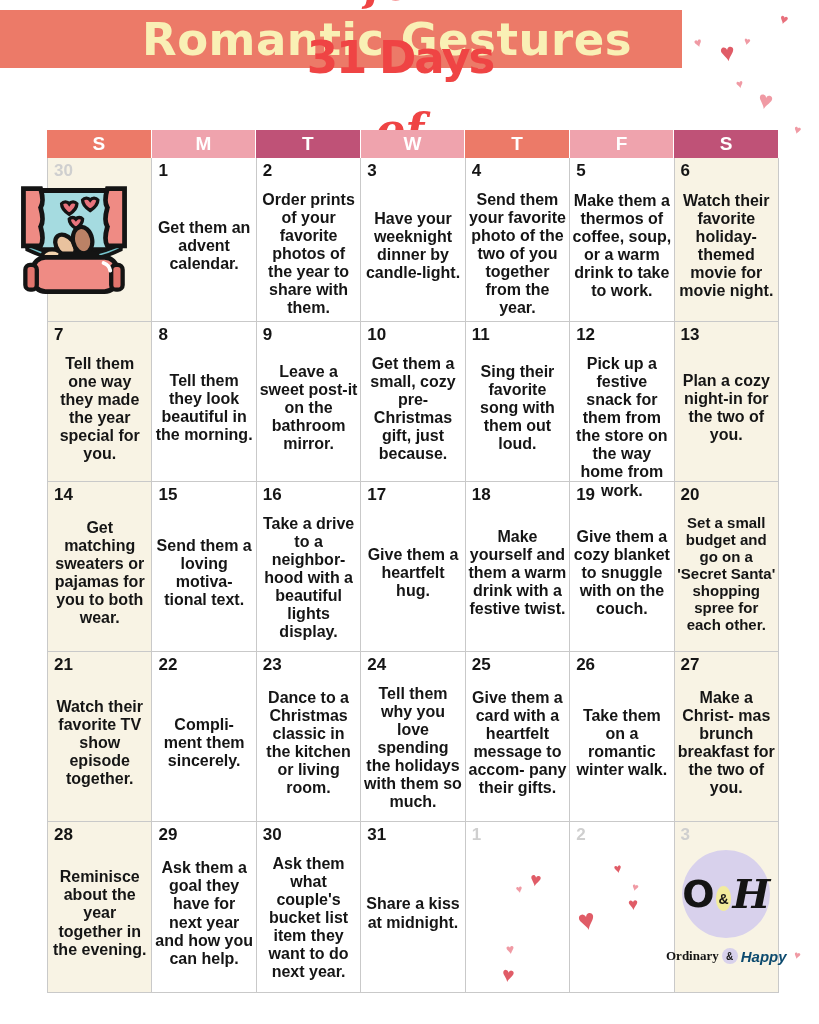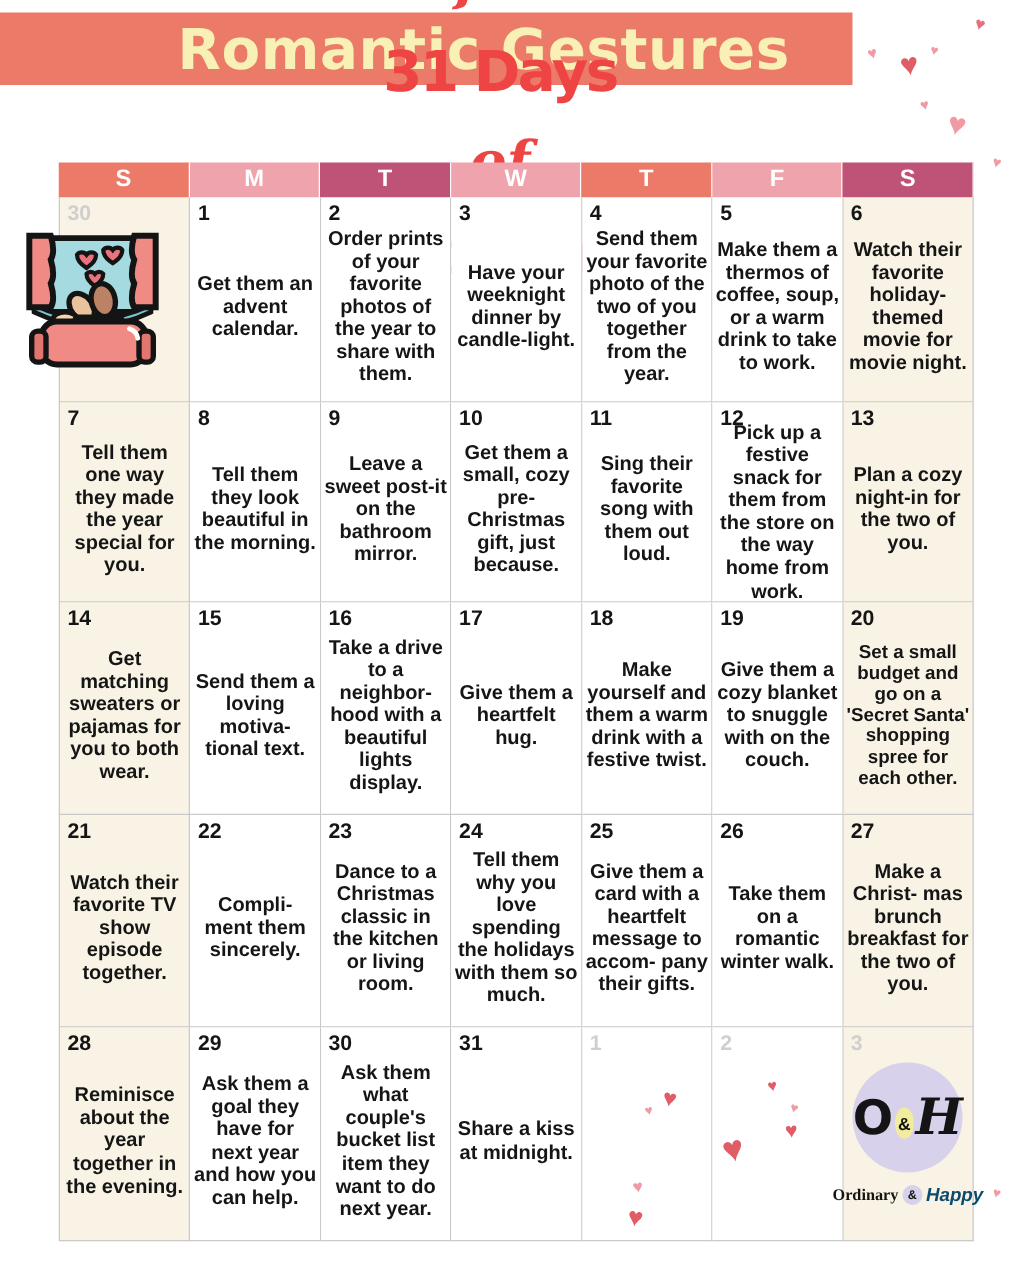--- a/index.html
+++ b/index.html
@@ -23,21 +23,21 @@
   .calendar{position:absolute;left:47px;top:130px;width:732px;}
   .weekday-row{display:grid;grid-template-columns:repeat(7,1fr);height:28px;}
   .wd{display:flex;align-items:center;justify-content:center;color:#ffffff;font-weight:bold;
       font-size:19px;border-right:1px solid #ffffff;}
   .wd-salmon{background:#ec7a68;}
   .wd-pink{background:#efa3ad;}
   .wd-dark{background:#bf5277;}
   .grid{display:grid;grid-template-columns:repeat(7,1fr);grid-template-rows:164px 160px 170px 170px 171px;
         border-left:1.5px solid #c9c9c9;}
   .cell{position:relative;background:#ffffff;border-right:1.5px solid #c9c9c9;border-bottom:1.5px solid #c9c9c9;
-        box-sizing:border-box;padding:1px 2px;display:flex;flex-direction:column;}
+        box-sizing:border-box;padding:18px 2px;display:flex;flex-direction:column;}
   .cell.cream{background:#f8f3e4;}
   .num{position:absolute;top:3px;left:6px;font-weight:bold;font-size:17px;color:#151515;z-index:2;}
   .num.muted{color:#cfcfcf;}
   .txt{position:relative;z-index:1;flex:1;display:flex;align-items:center;justify-content:center;
        text-align:center;font-weight:bold;font-size:16px;line-height:1.13;color:#151515;
        padding:15px 0 2px;overflow:visible;}
 
   
   .illus{position:absolute;left:-36px;top:26px;width:124px;height:116px;z-index:3;}
 

